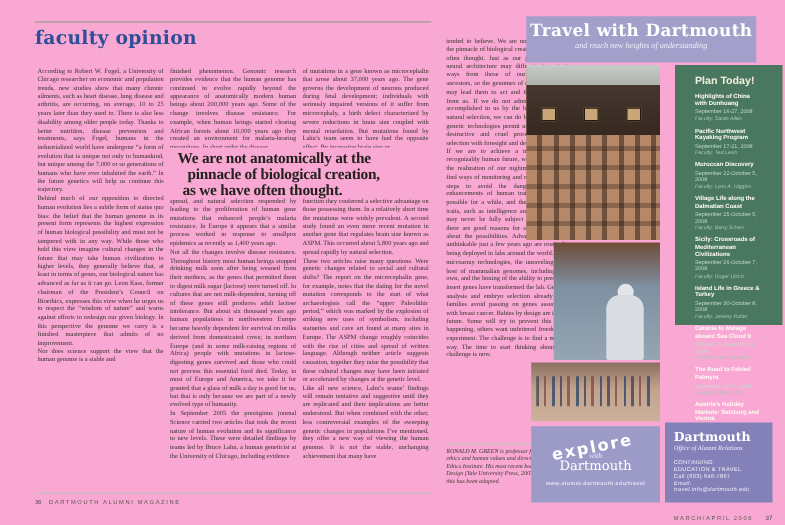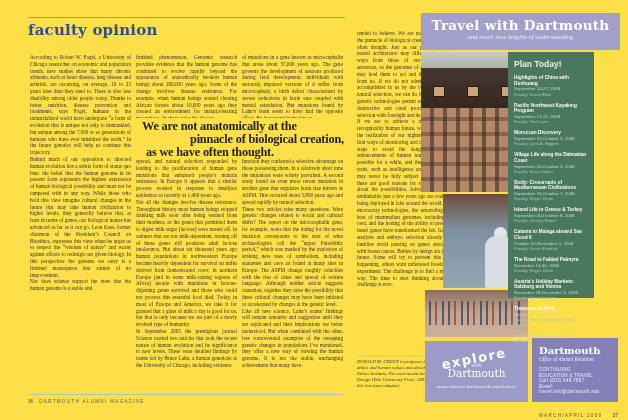--- a/index.html
+++ b/index.html
@@ -1,51 +1,51 @@
 <!DOCTYPE html>
 <html><head>
 <meta charset="utf-8">
 <style>
   html,body{margin:0;padding:0;}
   body{width:628px;height:420px;background:#faf9f4;font-family:"Liberation Serif",serif;overflow:hidden;}
-  #spread{position:relative;width:628px;height:420px;background:#fde047;}
+  #spread{position:relative;width:628px;height:420px;background:#f9a8d4;}
 
   
   .rule{position:absolute;background:#9a9a94;height:1px;}
   #rule-top{left:28px;top:17px;width:317px;}
   #rule-bottom{left:28px;top:394px;width:317px;background:#c0c0ba;}
   #section-label{position:absolute;left:28px;top:21px;font:bold 15px "DejaVu Serif",serif;color:#2e4f96;letter-spacing:.2px;}
 
   .col{position:absolute;width:101px;font:5.2px/6.8px "Liberation Serif",serif;color:#35322d;
        text-align:justify;white-space:pre-line;overflow:hidden;}
   #col1{left:30px;top:54px;height:336px;}
   #col2top{left:136px;top:54px;height:64px;}
   #col3top{left:242px;top:54px;height:64px;}
   #col2bot{left:136px;top:158px;height:234px;}
   #col3bot{left:242px;top:158px;height:234px;}
 
   #pull-quote{position:absolute;left:134px;top:120px;width:212px;color:#24221e;
               font:bold 12.3px/13.2px "Liberation Serif",serif;letter-spacing:-.2px;}
   #pull-quote .q1{margin-left:8px;}
-  #pull-quote .q2{margin-left:56px;}
+  #pull-quote .q2{margin-left:16px;}
   #pull-quote .q3{margin-left:12px;}
 
   #footer-left{position:absolute;left:28px;top:399px;font:4.6px "Liberation Sans",sans-serif;color:#5a5a55;}
   #footer-left .pg{margin-right:6px;color:#44443f;}
   #footer-left .mag{letter-spacing:1.3px;}
 
   
   #col4{left:357px;top:30px;width:97px;height:322px;}
   #end-mark{position:absolute;left:445px;top:348px;width:4px;height:4px;background:#b03a30;}
   #bio-rule{left:357px;top:355px;width:97px;background:#c9c9c2;}
   #author-bio{position:absolute;left:357px;top:359px;width:97px;height:50px;overflow:hidden;
               font:italic 4.8px/6px "Liberation Serif",serif;color:#3a3733;white-space:pre-line;}
 
   
-  #ad-header{position:absolute;left:421px;top:13px;width:199px;height:37px;background:#a29fca;text-align:center;}
+  #ad-header{position:absolute;left:421px;top:13px;width:184px;height:37px;background:#a29fca;text-align:center;}
   #ad-title{font:bold 13.5px "DejaVu Serif",serif;color:#ffffff;margin-top:4px;letter-spacing:.3px;}
   #ad-tagline{font:italic 6.6px "Liberation Serif",serif;color:#efeefb;margin-top:0px;}
 
   .photo{position:absolute;overflow:hidden;}
   #photo-building{left:421px;top:52px;width:107px;height:140px;background:#b5886a;}
   #photo-building .sky{position:absolute;left:0;top:0;width:100%;height:16px;background:linear-gradient(180deg,#c6cbc8,#aeb3ad);}
   #photo-building .roof{position:absolute;left:0;top:16px;width:100%;height:40px;background:linear-gradient(180deg,#463830,#35281f);}
   #photo-building .dormer{position:absolute;width:10px;height:9px;background:#c9a77a;border:1px solid #241a12;top:34px;}
   #photo-building .d1{left:12px;} #photo-building .d2{left:46px;} #photo-building .d3{left:80px;}
   #photo-building .facade{position:absolute;left:0;top:56px;width:100%;height:84px;
@@ -58,22 +58,22 @@
   #photo-group{left:425px;top:290px;width:103px;height:47px;background:linear-gradient(180deg,#8a6f60 0%,#c2a28d 45%,#cdb19b 100%);}
   #photo-group .crowd{position:absolute;left:4px;top:11px;right:4px;height:24px;opacity:.75;
       background:repeating-linear-gradient(90deg,#3a3f55 0 2px,transparent 2px 6px,#7a4a40 6px 8px,transparent 8px 13px,#27426b 13px 15px,transparent 15px 19px);}
 
   #explore-box{position:absolute;left:425px;top:341px;width:103px;height:61px;background:#9c9ac7;color:#fff;}
   #explore-word{display:block;transform:rotate(-11deg);font:bold 13px "DejaVu Sans",sans-serif;letter-spacing:1.5px;margin:8px 0 0 16px;}
   #explore-with{display:block;text-align:center;font:italic 6px "Liberation Serif",serif;margin-top:-2px;color:#eeedfa;}
   #explore-dartmouth{display:block;text-align:center;font:10.5px "DejaVu Serif",serif;margin-top:-1px;}
   #travel-url{display:block;text-align:center;font:bold 4.2px "Liberation Sans",sans-serif;letter-spacing:.4px;color:#e6e5f6;margin-top:5px;}
 
-  #plan-panel{position:absolute;left:508px;top:52px;width:86px;height:246px;background:#49775f;
-              box-sizing:border-box;padding:7px 6px;}
+  #plan-panel{position:absolute;left:540px;top:52px;width:86px;height:208px;background:#49775f;
+              box-sizing:border-box;padding:7px 16px;}
   #plan-title{font:bold 8.5px "Liberation Sans",sans-serif;color:#f3efdc;margin-bottom:6px;}
   .prog{margin-bottom:6px;}
   .prog-name{font:bold 4.8px/5.7px "Liberation Sans",sans-serif;color:#fdfcf3;}
   .prog-dates{font:4.4px/5.2px "Liberation Sans",sans-serif;color:#c3dacb;}
   .prog-fac{font:italic 4.2px/5px "Liberation Sans",sans-serif;color:#a8c8b5;}
   #plan-note{font:italic 4.2px/5px "Liberation Sans",sans-serif;color:#b9d2c2;margin-top:2px;}
 
   #contact-box{position:absolute;left:532px;top:338px;width:86px;height:64px;background:#8381b8;
                box-sizing:border-box;padding:8px 7px;color:#fff;}
   #dartmouth-wordmark{font:bold 10px "DejaVu Serif",serif;line-height:10px;}

